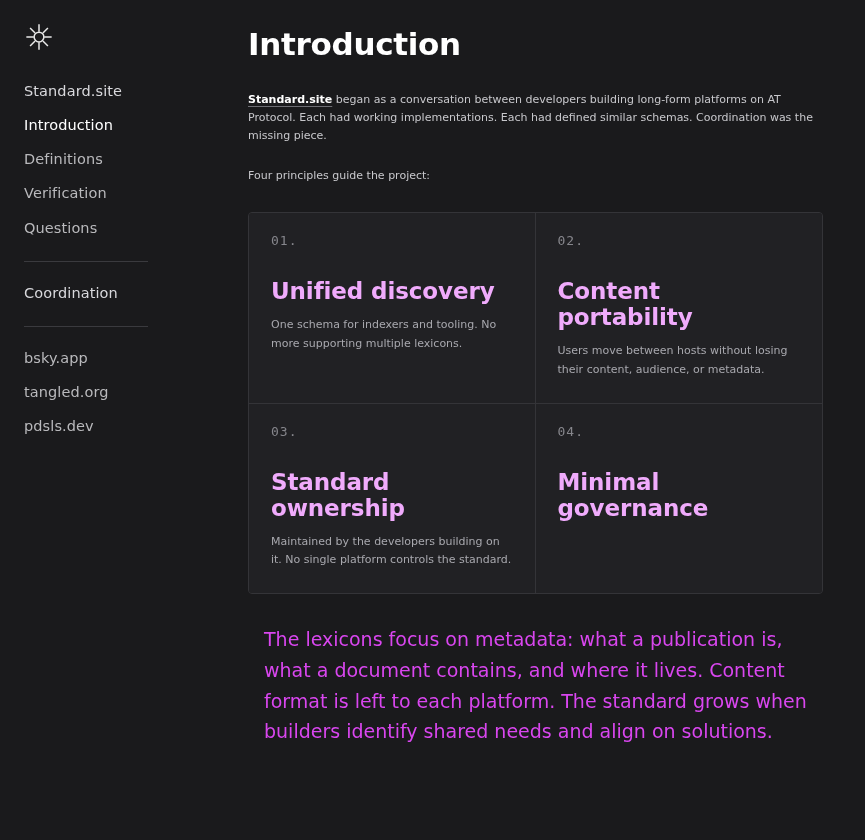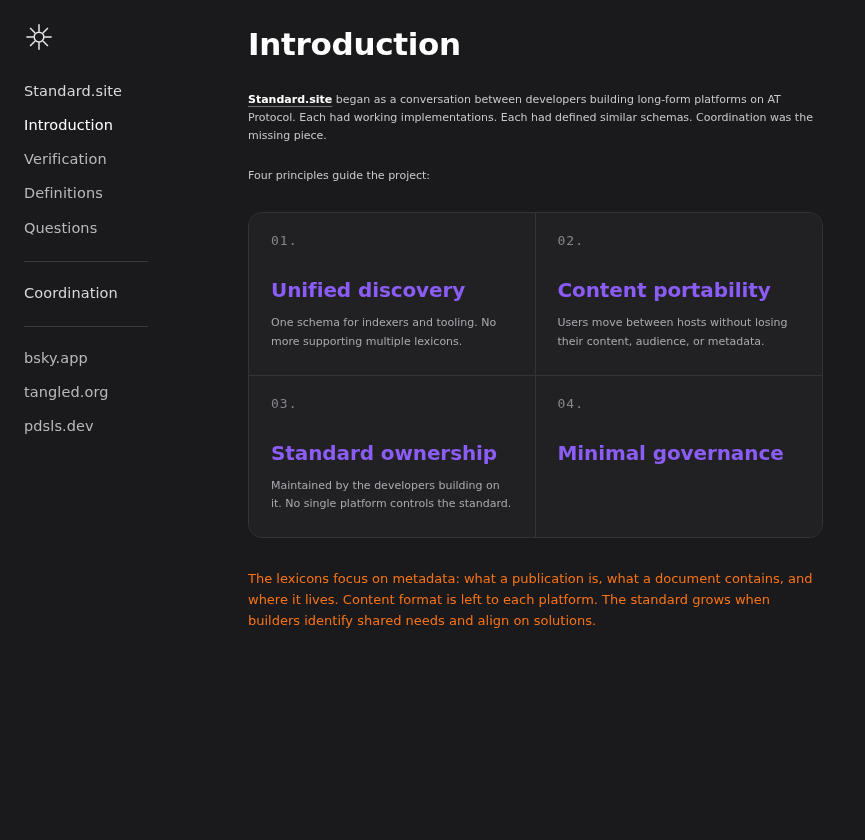--- a/index.html
+++ b/index.html
@@ -87,21 +87,21 @@
     font-weight: 700;
     text-decoration: underline;
     text-underline-offset: 3px;
     text-decoration-color: #6e6e74;
     cursor: pointer;
   }
 
   
   .grid {
     border: 1px solid #343438;
-    border-radius: 14px;
+    border-radius: 4px;
     overflow: hidden;
     display: grid;
     grid-template-columns: 1fr 1fr;
     background: #202023;
     margin: 28px 0 30px 0;
   }
   .cell {
     padding: 20px 22px 24px 22px;
     background: #212124;
     border-right: 1px solid #343438;
@@ -110,37 +110,37 @@
   .cell:nth-child(2n) { border-right: none; }
   .cell:nth-child(n+3) { border-bottom: none; }
   .cell-num {
     font-family: "DejaVu Sans Mono", "Liberation Mono", monospace;
     font-size: 13px;
     color: #86868c;
     letter-spacing: 1px;
     margin-bottom: 30px;
   }
   .cell-title {
-    font-size: 20px;
+    font-size: 23px;
     font-weight: 700;
-    color: #8b5cf6;
+    color: #f0abfc;
     margin-bottom: 12px;
     letter-spacing: -0.1px;
   }
   .cell-desc {
     font-size: 11px;
     line-height: 1.65;
     color: #a8a8ae;
   }
 
   p.closing {
-    font-size: 13px;
+    font-size: 19px;
     line-height: 1.62;
-    color: #f97316;
-    margin: 0;
+    color: #d946ef;
+    margin: 16px;
   }
 </style>
 </head>
 <body>
 
 <div class="page">
 
   <aside class="sidebar">
     <div class="logo">
       <svg viewBox="0 0 32 32" width="30" height="30" fill="none" stroke="currentColor" stroke-width="1.6">
@@ -152,22 +152,22 @@
         <path d="M6.5 6.5 L11.8 11.8"></path>
         <path d="M20.2 20.2 L25.5 25.5"></path>
         <path d="M25.5 6.5 L20.2 11.8"></path>
         <path d="M11.8 20.2 L6.5 25.5"></path>
       </svg>
     </div>
 
     <nav class="nav">
       <a class="nav-item strong" href="#">Standard.site</a>
       <a class="nav-item active" href="#">Introduction</a>
+      <a class="nav-item" href="#">Definitions</a>
       <a class="nav-item" href="#">Verification</a>
-      <a class="nav-item" href="#">Definitions</a>
       <a class="nav-item" href="#">Questions</a>
     </nav>
 
     <div class="divider"></div>
 
     <nav class="nav">
       <a class="nav-item strong" href="#">Coordination</a>
     </nav>
 
     <div class="divider"></div>

